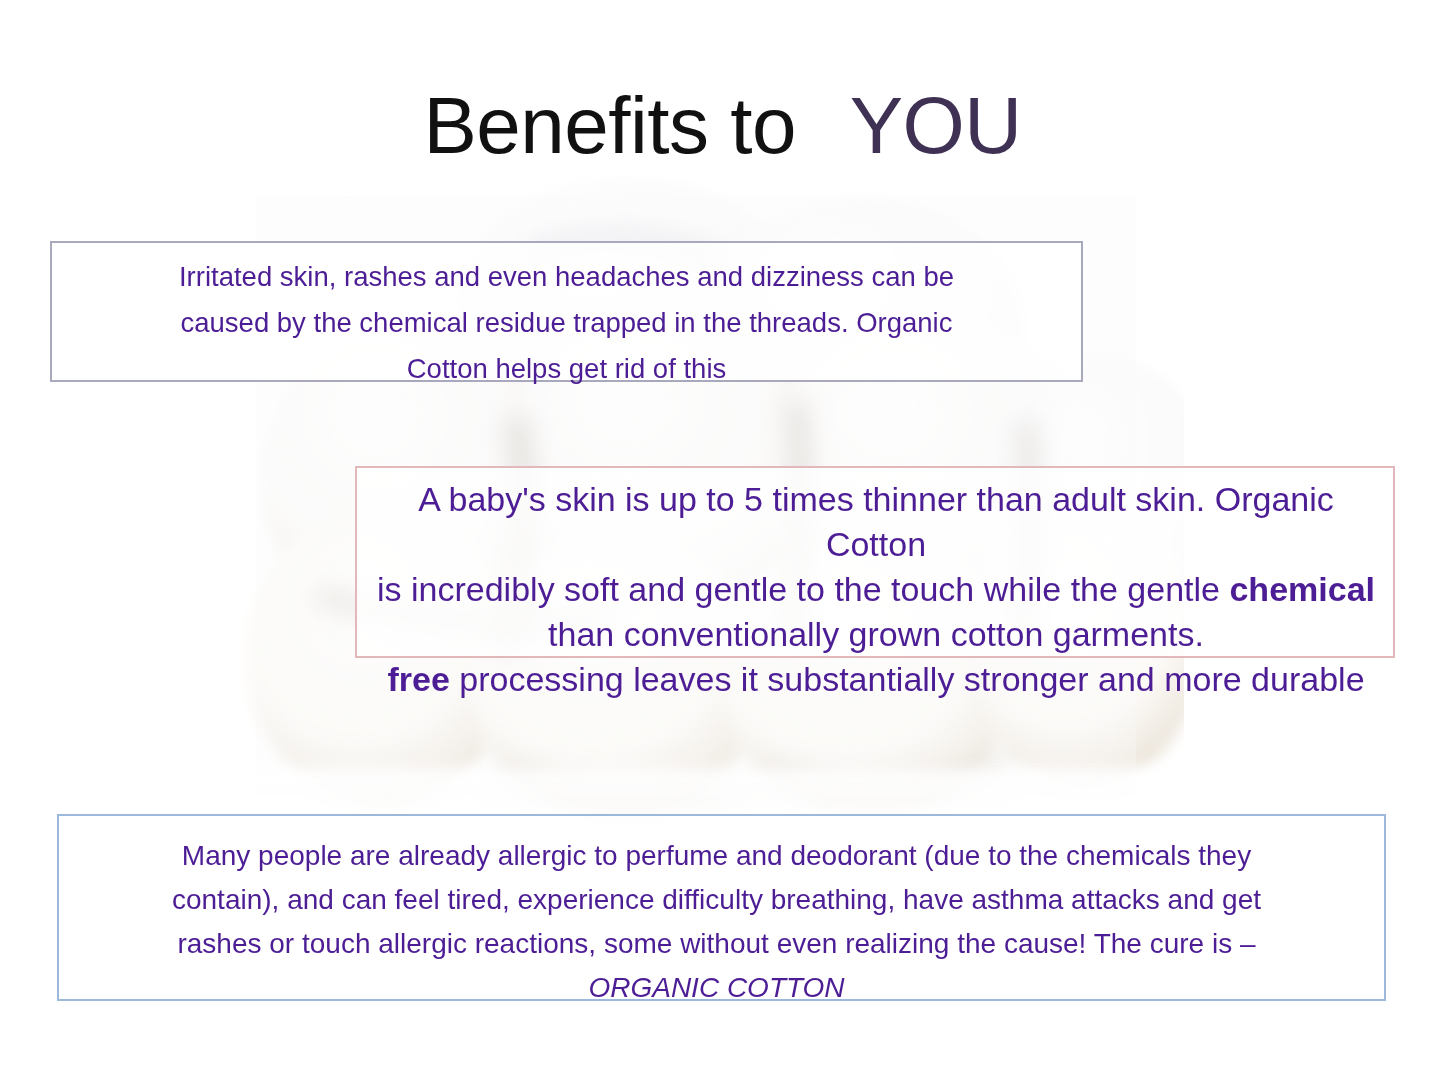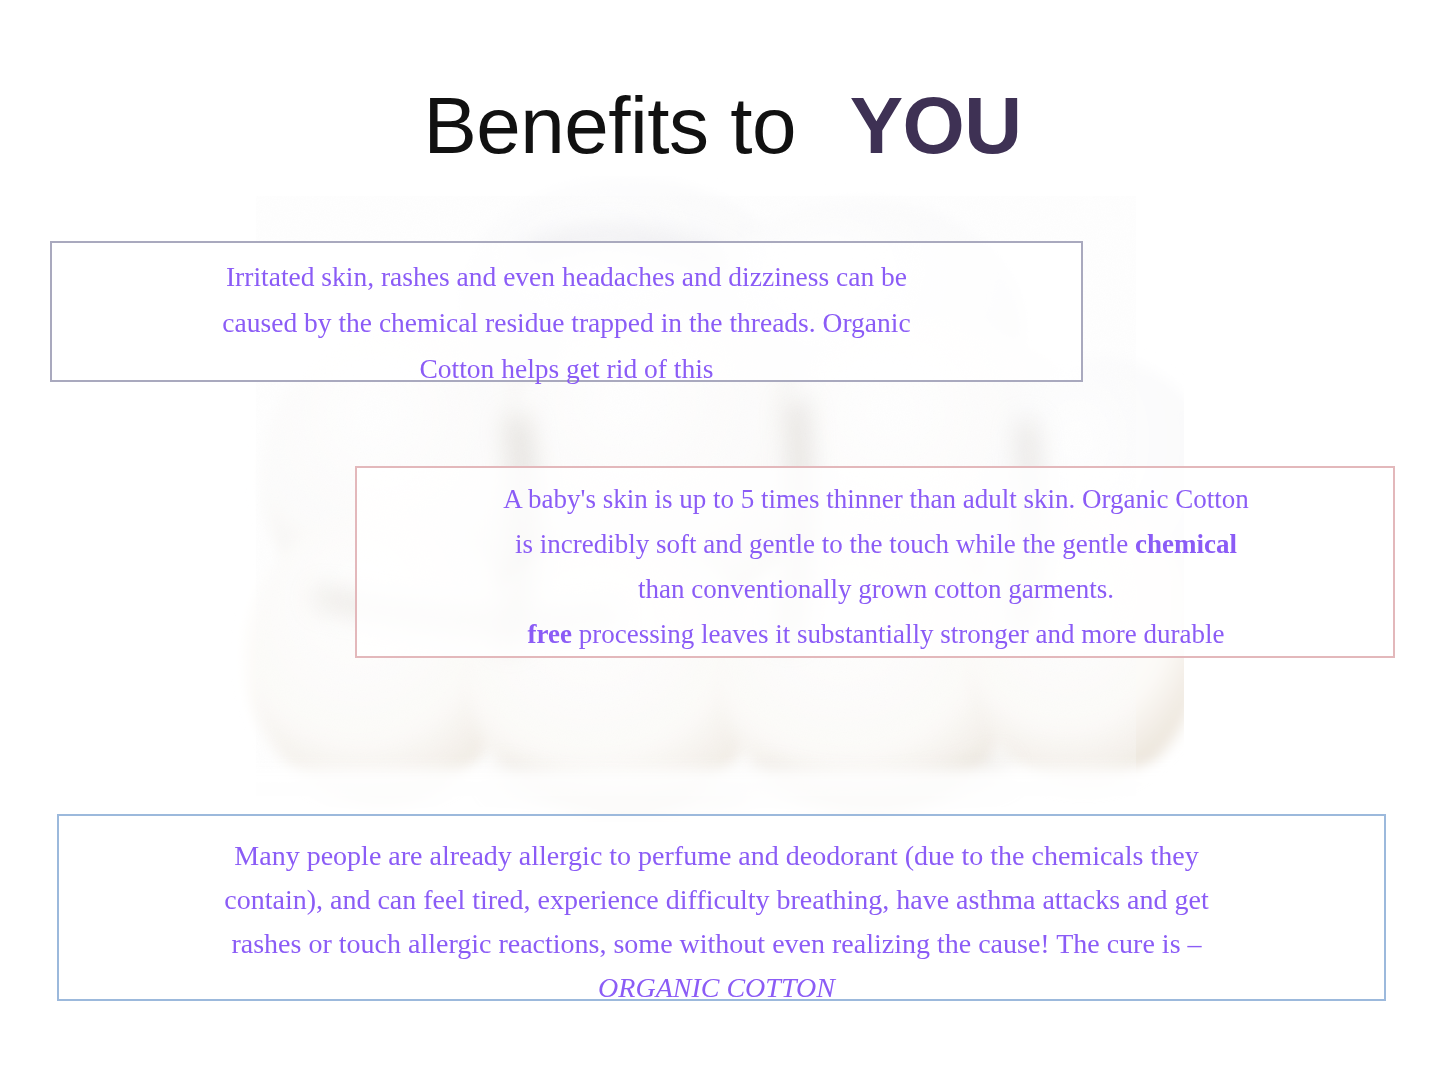--- a/index.html
+++ b/index.html
@@ -26,44 +26,43 @@
     width: 1445px;
     text-align: center;
     font-size: 80px;
     line-height: 1.0;
     font-weight: 400;
     color: #111111;
     letter-spacing: -0.5px;
     white-space: nowrap;
   }
   #slide-title .you {
-    font-weight: 700;
+    font-weight: 400;
     color: #3E3154;
     margin-left: 32px;
   }
 
   
   #cotton-photo {
     position: absolute;
     left: 196px;
     top: 176px;
     width: 988px;
     height: 646px;
   }
   #cotton-photo svg { display: block; width: 100%; height: 100%; }
 
   
   .textbox {
     position: absolute;
     box-sizing: border-box;
     background: rgba(255,255,255,0.80);
-    color: #8b5cf6;
+    color: #4c1d95;
     text-align: center;
     font-weight: 400;
-    font-family: Liberation Serif, serif;
   }
   .textbox p {
     margin: 0;
   }
   .textbox b { font-weight: 700; }
   .textbox i { font-style: italic; }
 
   #box-irritated-skin {
     left: 50px;
     top: 241px;
@@ -74,21 +73,21 @@
     line-height: 46px;
     padding: 11px 14px 0 14px;
   }
 
   #box-baby-skin {
     left: 355px;
     top: 466px;
     width: 1040px;
     height: 192px;
     border: 2px solid #E3B8BB;
-    font-size: 27px;
+    font-size: 34px;
     line-height: 45px;
     padding: 9px 10px 0 12px;
   }
 
   #box-allergies {
     left: 57px;
     top: 814px;
     width: 1329px;
     height: 187px;
     border: 2px solid #9CB9DC;

